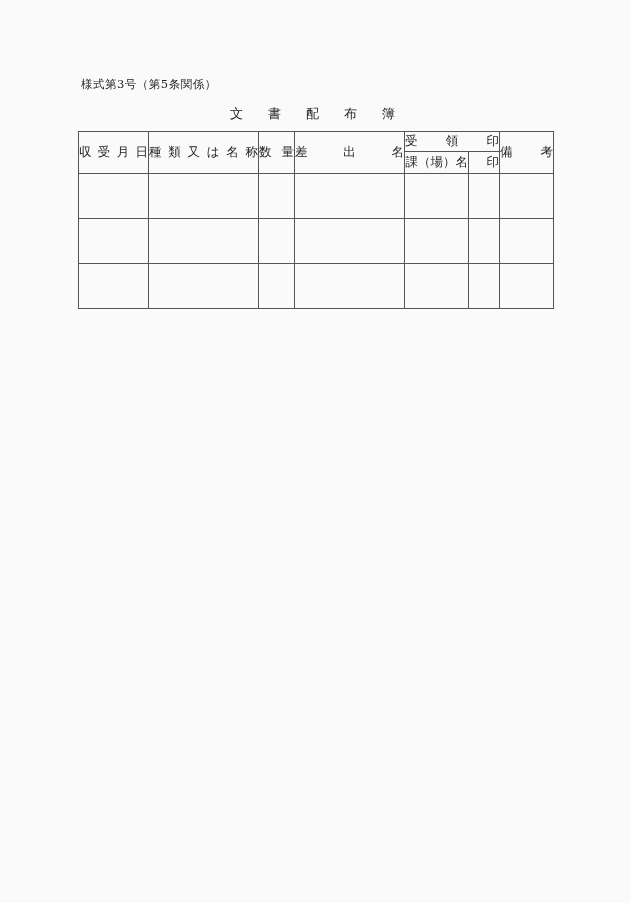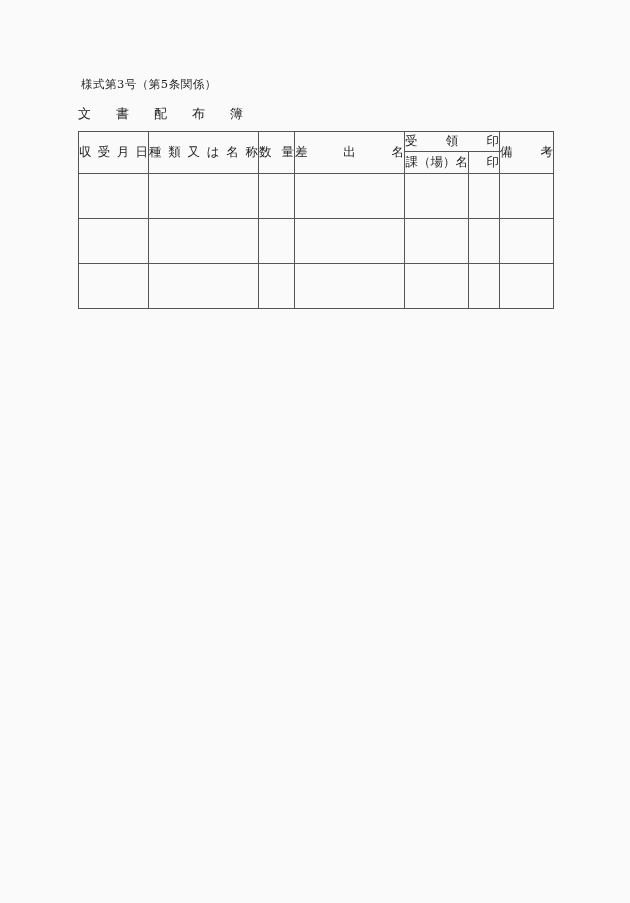--- a/index.html
+++ b/index.html
@@ -21,20 +21,21 @@
     top: 77px;
     font-size: 11.5px;
     letter-spacing: 0.5px;
     white-space: nowrap;
   }
   .doc-title {
     position: absolute;
     left: 78px;
     top: 105px;
     width: 475px;
+    text-align: center;
     font-size: 13px;
     letter-spacing: 6px;
     white-space: nowrap;
   }
   table.dist-table {
     position: absolute;
     left: 78px;
     top: 131px;
     width: 475px;
     height: 178px;

